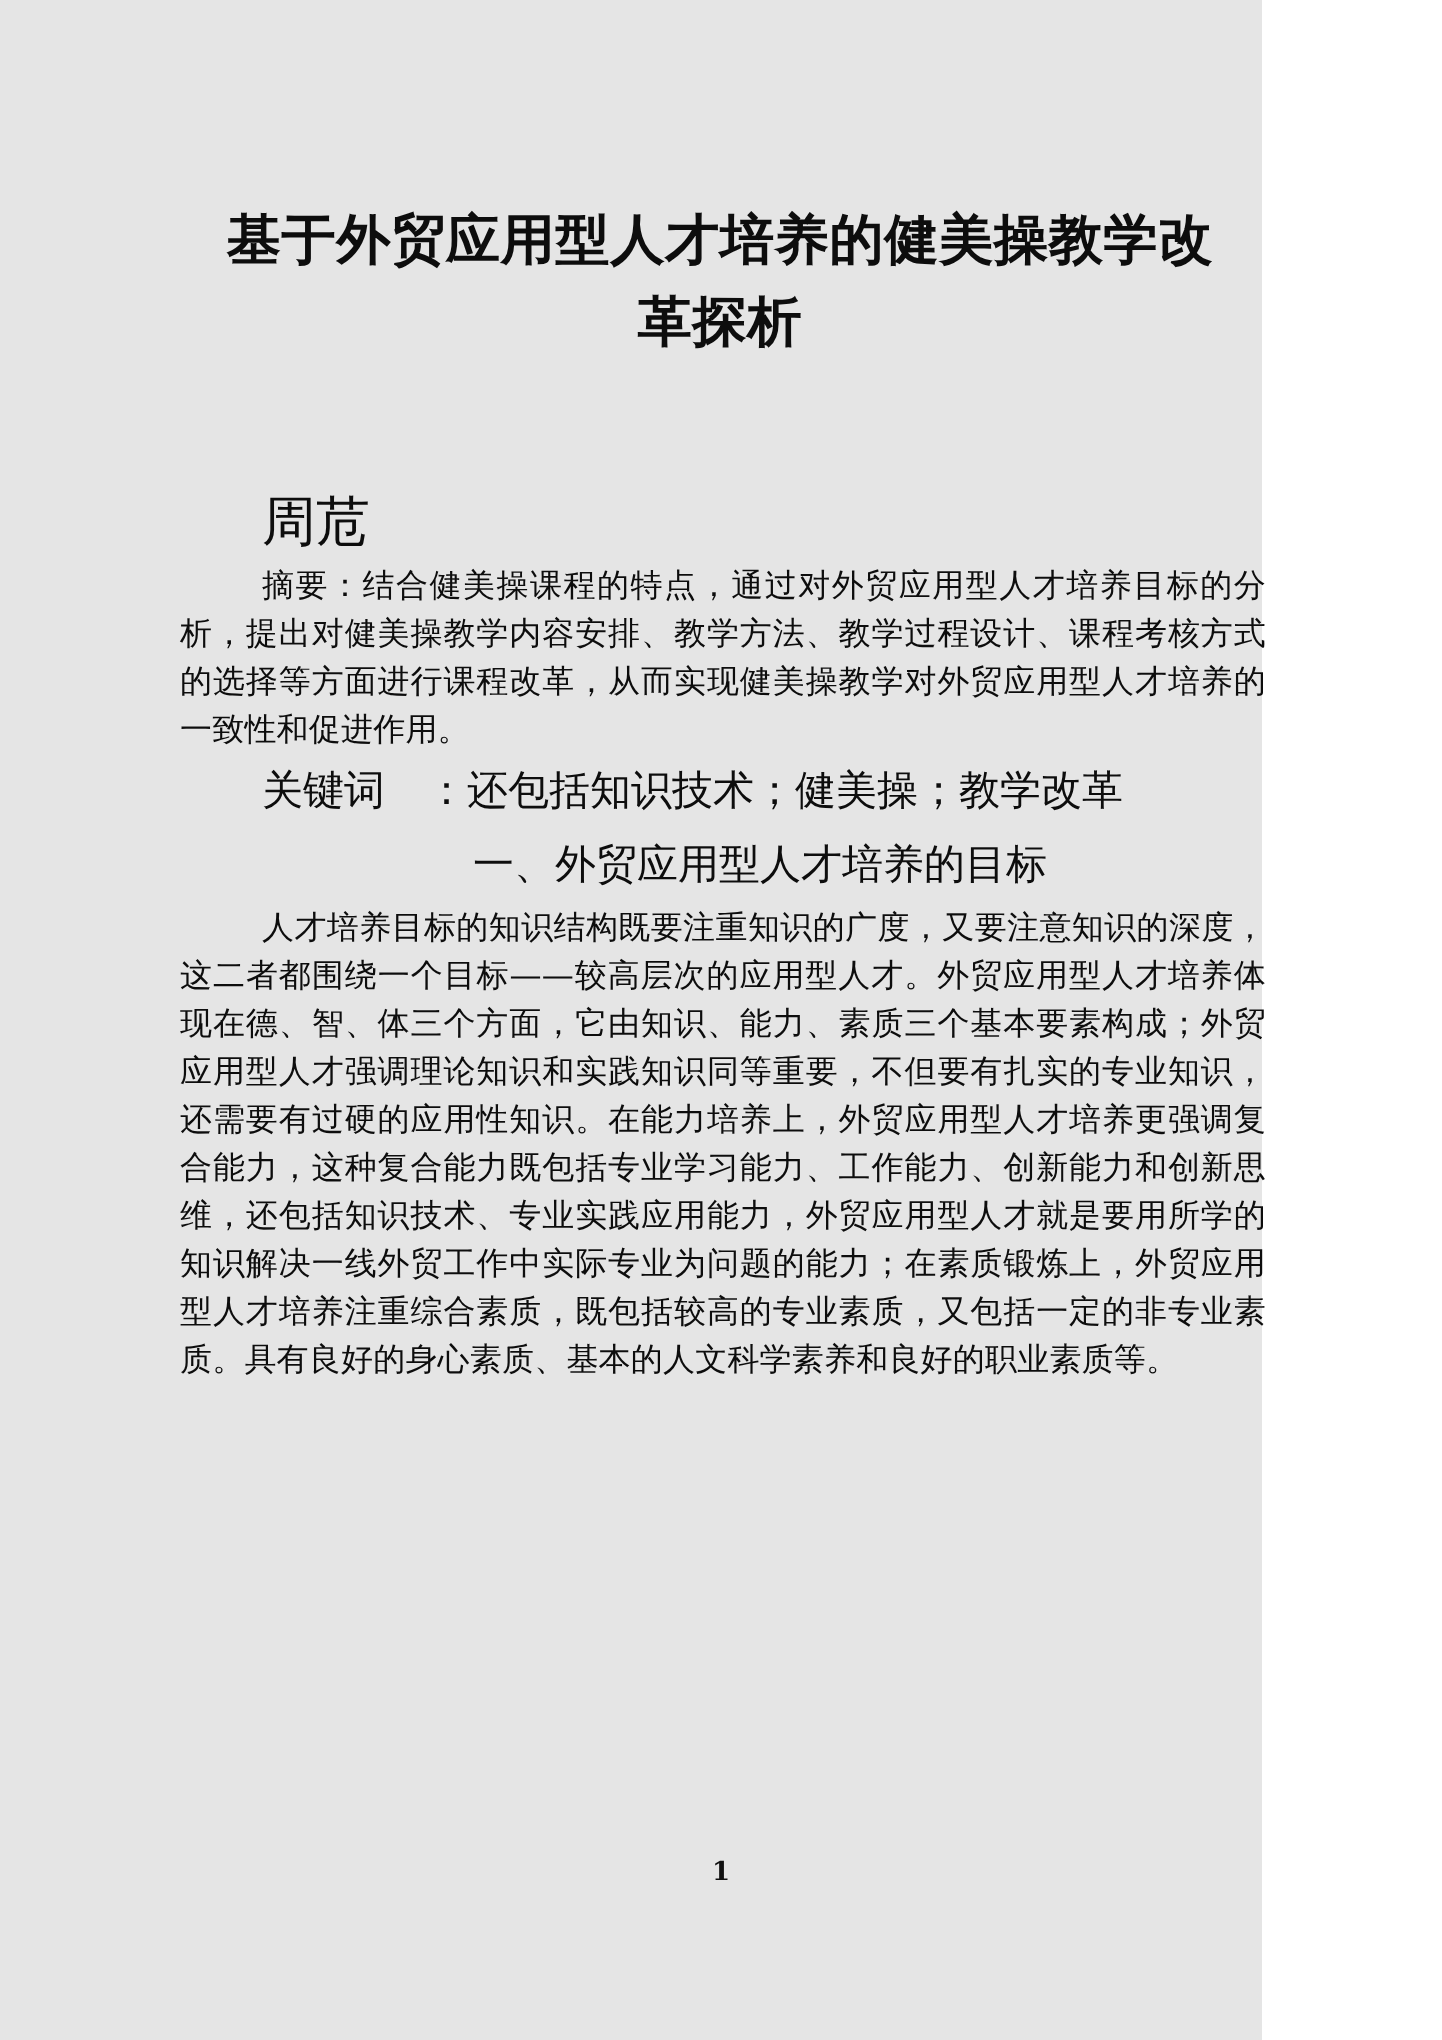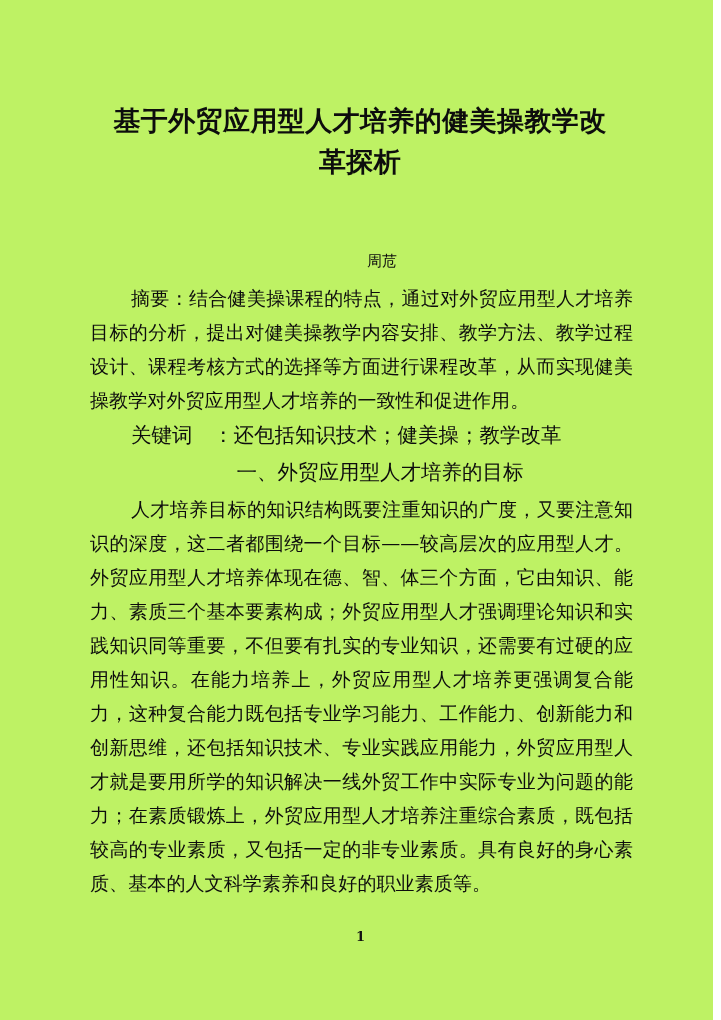--- a/index.html
+++ b/index.html
@@ -11,23 +11,23 @@
   body {
     width: 721px;
     height: 1020px;
     overflow: hidden;
     font-family: "DejaVu Serif", "Liberation Serif", serif;
     color: #000000;
   }
 
   #page {
     position: relative;
-    width: 713px;
+    width: 631px;
     height: 1020px;
-    background: #bef264;
+    background: #e5e5e5;
     box-sizing: border-box;
   }
 
   
   .doc-title {
     position: absolute;
     left: 110px;
     top: 82px;
     width: 500px;
     text-align: center;
@@ -41,42 +41,42 @@
 
   
   .text-column {
     position: absolute;
     left: 90px;
     top: 243px;
     width: 543px;
   }
 
   .para {
-    font-size: 19px;
-    line-height: 34px;
+    font-size: 16px;
+    line-height: 24px;
     text-align: justify;
     text-justify: inter-character;
     text-align-last: left;
     letter-spacing: 0.1px;
     color: #0d0d0d;
     margin: 0;
     word-break: break-all;
   }
 
   .para.indent {
     text-indent: 41px;
   }
 
   .author-line {
-    font-size: 15px;
+    font-size: 27px;
     line-height: 37.6px;
     text-indent: 41px;
     color: #0d0d0d;
     margin: 0;
-    text-align: center;
+    text-align: left;
   }
 
   .heading-line {
     font-size: 20.5px;
     line-height: 37.6px;
     text-indent: 37px;
     color: #0d0d0d;
     margin: 0;
     text-align: center;
   }

